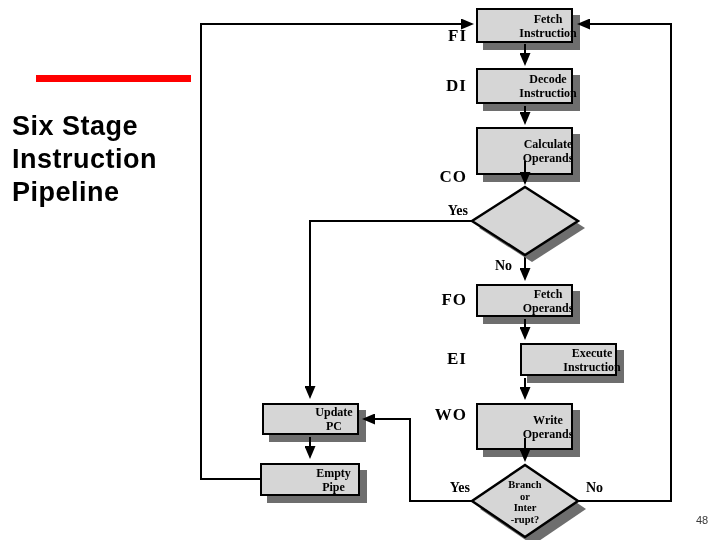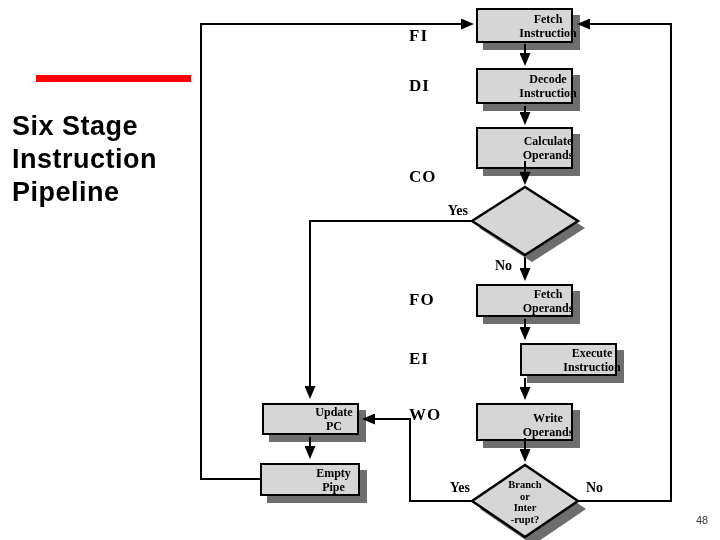--- a/index.html
+++ b/index.html
@@ -16,27 +16,27 @@
   .diamond-shadow{fill:var(--boxshadow,#6e6e6e);stroke:none;}
   .arrowhead{fill:var(--line,#000);}
   .node{position:absolute;box-sizing:border-box;background:var(--boxfill,#d6d6d6);
         border:2px solid var(--boxborder,#000);
         box-shadow:7px 7px 0 var(--boxshadow,#6e6e6e);
         display:flex;align-items:center;justify-content:center;text-align:center;
         color:#000;font:bold 12px/14px "Liberation Serif",serif;padding-left:47px;}
   .node span{white-space:pre-line;}
   .n-fi{left:476px;top:8px;width:97px;height:35px;}
   .n-di{left:476px;top:68px;width:97px;height:36px;}
-  .n-co{left:476px;top:127px;width:97px;height:42px;}
+  .n-co{left:476px;top:127px;width:97px;height:48px;}
   .n-fo{left:476px;top:284px;width:97px;height:33px;}
   .n-ei{left:476px;top:343px;width:97px;height:33px;margin-left:44px;}
-  .n-wo{left:476px;top:403px;width:97px;height:38px;align-items:flex-end;}
+  .n-wo{left:476px;top:403px;width:97px;height:47px;}
   .n-upc{left:262px;top:403px;width:97px;height:32px;}
   .n-ep{left:260px;top:463px;width:100px;height:33px;}
-  .stage-label{position:absolute;width:58px;color:#000;
+  .stage-label{position:absolute;width:58px;text-align:right;color:#000;
                font:bold 17px/17px "Liberation Serif",serif;letter-spacing:1px;}
   .sl-fi{left:409px;top:27px;}
   .sl-di{left:409px;top:77px;}
   .sl-co{left:409px;top:132px;margin-top:36px;}
   .sl-fo{left:409px;top:291px;}
   .sl-ei{left:409px;top:350px;}
   .sl-wo{left:409px;top:406px;}
   .decision-label{position:absolute;color:#000;font:bold 14px/14px "Liberation Serif",serif;}
   .dl-yes1{left:418px;top:204px;width:50px;text-align:right;}
   .dl-no1{left:495px;top:259px;}

